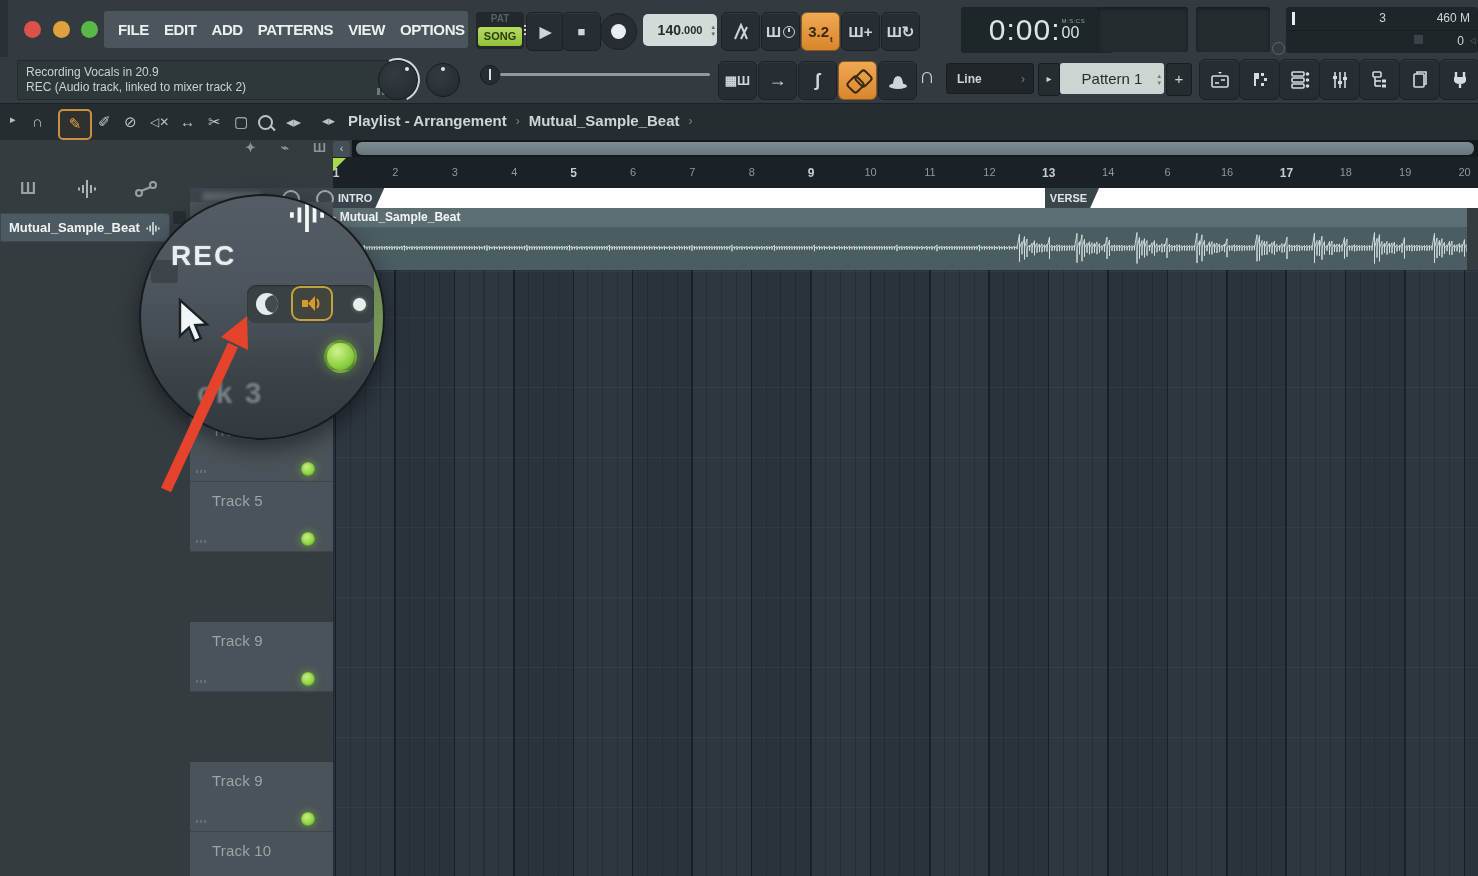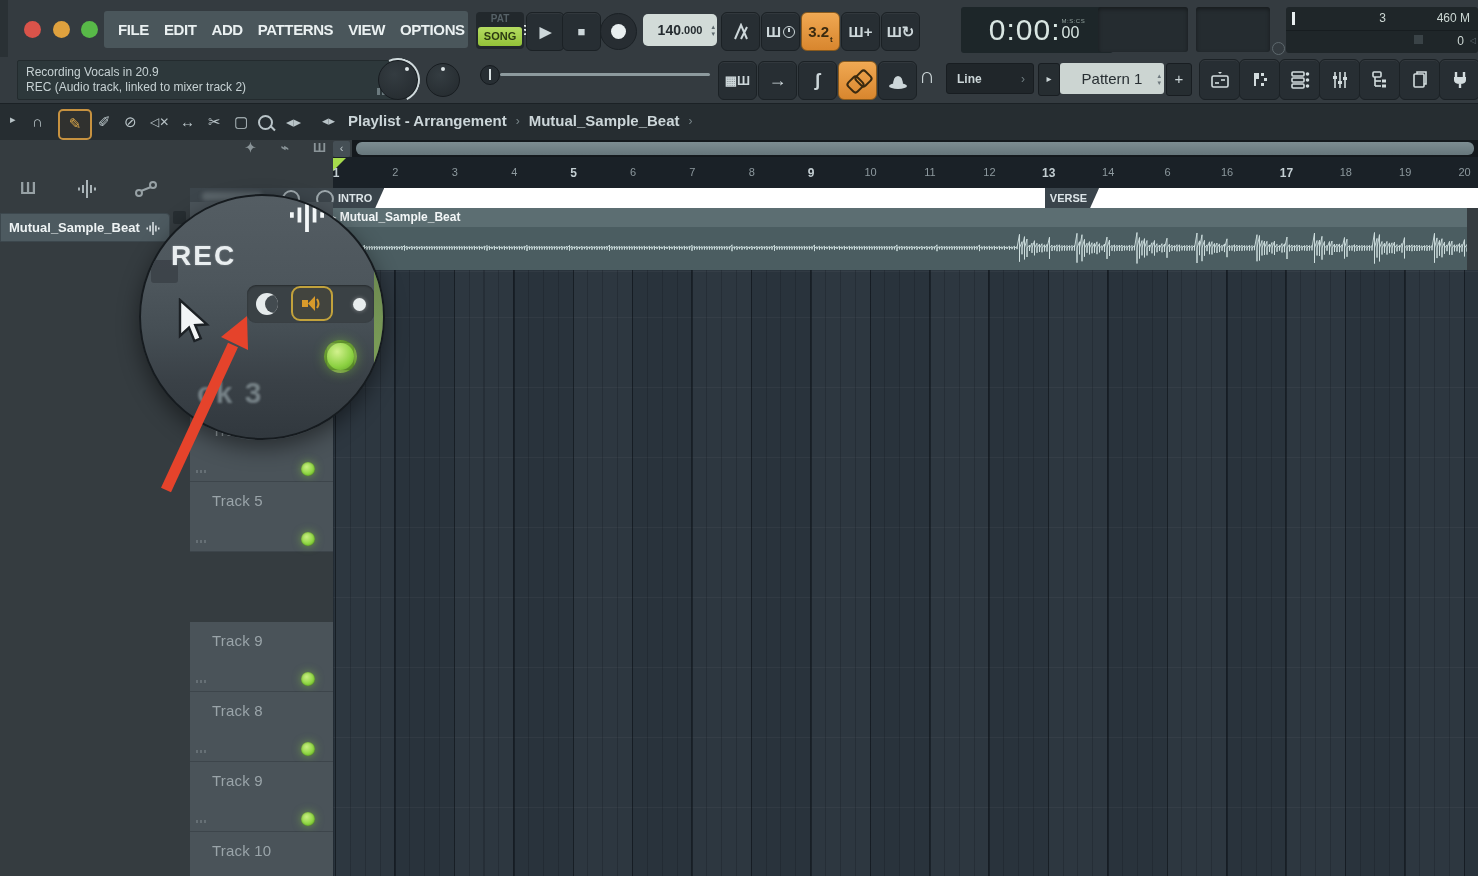--- a/index.html
+++ b/index.html
@@ -479,25 +479,20 @@
         <div class="trow" style="top: 342px;">
           <span class="tname">Track 5</span>
           <span class="dots"></span>
           <span class="led"></span>
         </div>
         <div class="trow" style="top: 482px;">
           <span class="tname">Track 9</span>
           <span class="dots"></span>
           <span class="led"></span>
         </div>
-        <div class="trow" style="top: 552px;">
-          <span class="tname">Track 8</span>
-          <span class="dots"></span>
-          <span class="led"></span>
-        </div>
         <div class="trow" style="top: 622px;">
           <span class="tname">Track 9</span>
           <span class="dots"></span>
           <span class="led"></span>
         </div>
         <div class="trow" style="top: 692px;">
           <span class="tname">Track 10</span>
         </div>
       </div>
   </div>

